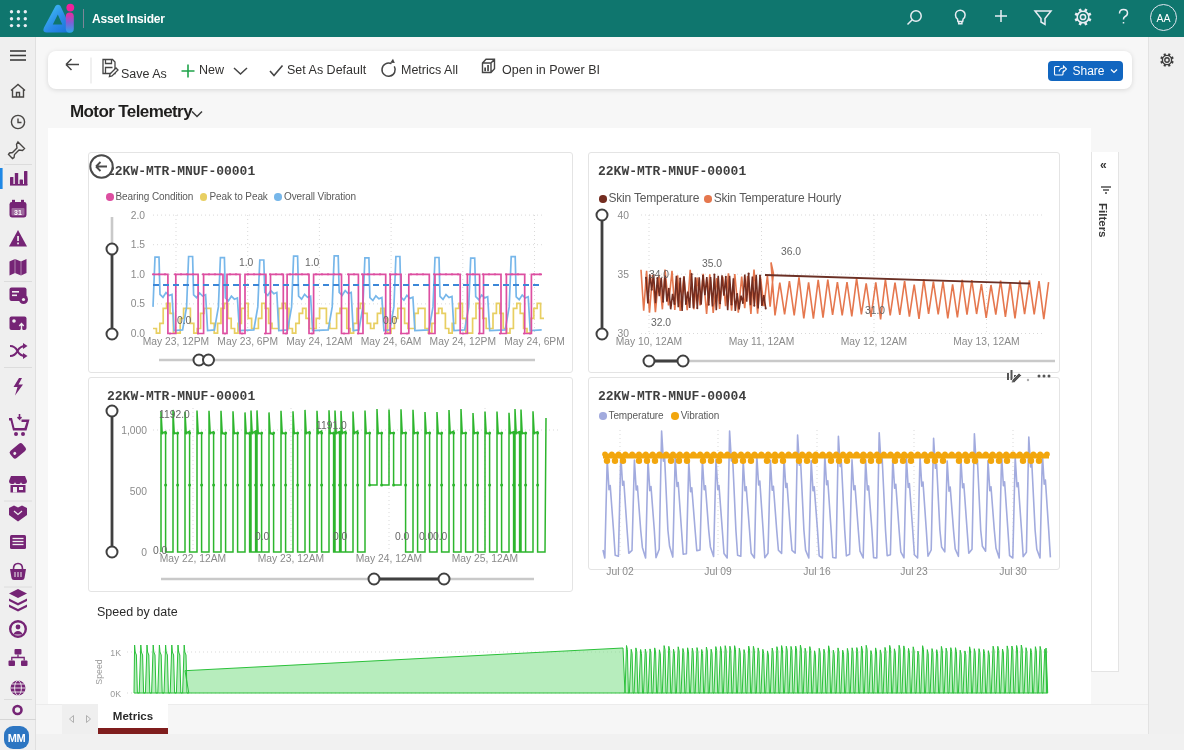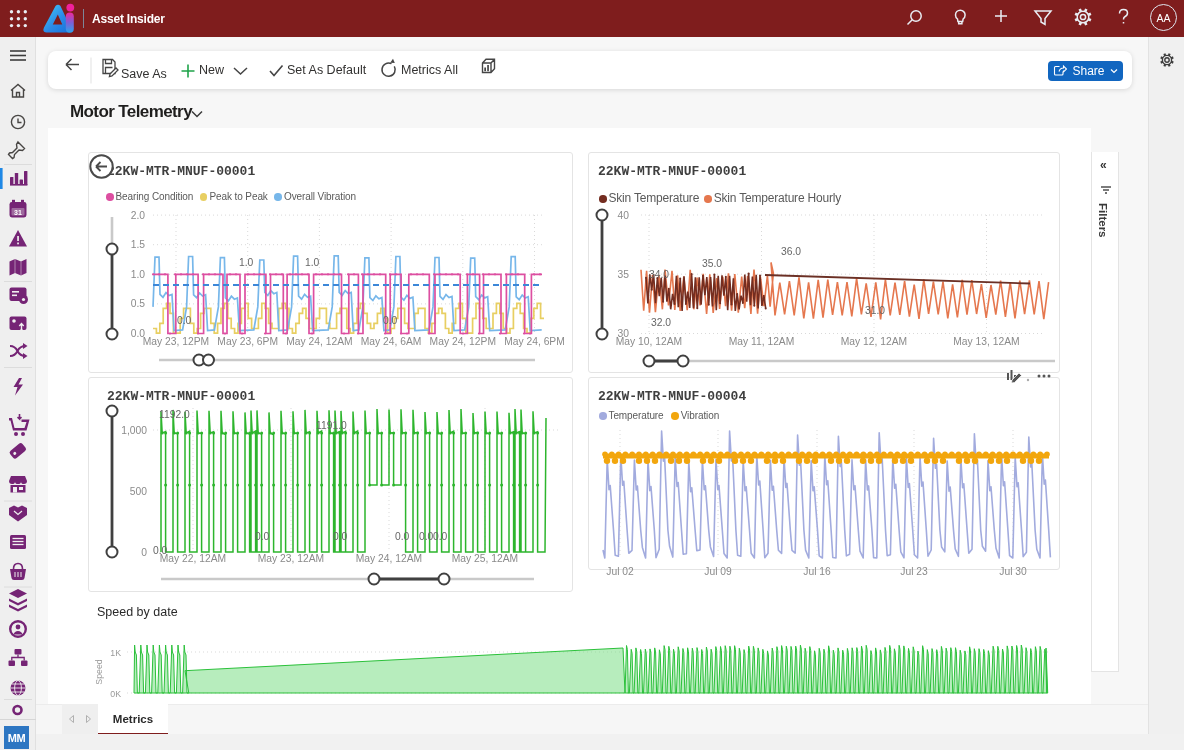--- a/index.html
+++ b/index.html
@@ -1,16 +1,16 @@
 <!DOCTYPE html>
 <html><head><meta charset="utf-8"><style>
 *{margin:0;padding:0;box-sizing:border-box}
 html,body{width:1184px;height:750px;overflow:hidden;font-family:"Liberation Sans",sans-serif;background:#f7f7f7}
 .abs{position:absolute}
-#topbar{left:0;top:0;width:1184px;height:37px;background:#7f1d1d}
+#topbar{left:0;top:0;width:1184px;height:37px;background:#0f766e}
 #lrail{left:0;top:37px;width:36px;height:713px;background:#efefef;border-right:1px solid #e0e0e0}
 #rrail{left:1148px;top:37px;width:36px;height:713px;background:#f0f0f0;border-left:1px solid #e2e2e2}
 #canvas{left:48px;top:128px;width:1043px;height:576px;background:#fff}
 #toolbar{left:48px;top:51px;width:1084px;height:38px;background:#fff;border-radius:8px;box-shadow:0 1px 5px rgba(0,0,0,.13)}
 .tbi{display:inline-flex;align-items:center;height:38px;vertical-align:top;font-size:12.5px;color:#323130}
 .card{background:#fff;border:1px solid #e4e4e4;border-radius:3px}
 .ctitle{position:absolute;left:17px;top:10.5px;font-family:"Liberation Mono",monospace;font-weight:bold;font-size:13px;letter-spacing:0;color:#3f3f3f}
 .leg{position:absolute;font-size:10px;color:#5a5a5a;letter-spacing:-0.1px}
 .ldot{display:inline-block;width:7.5px;height:7.5px;border-radius:50%;margin-right:2px;vertical-align:-0.5px}
 .ax{font-size:10.3px;fill:#8a8a8a}
@@ -197,21 +197,21 @@
     <g stroke="#efefef" stroke-width=".9" fill="none">
       <ellipse cx="18" cy="651" rx="3.4" ry="7.5"></ellipse>
       <line x1="10.5" y1="651" x2="25.5" y2="651"></line>
       <line x1="11.5" y1="647" x2="24.5" y2="647"></line>
       <line x1="11.5" y1="655" x2="24.5" y2="655"></line>
     </g>
     <line x1="4" y1="662.5" x2="32" y2="662.5" stroke="#dcdcdc" stroke-width="1"></line>
     <circle cx="17.5" cy="673" r="4" fill="none" stroke="#752475" stroke-width="2.6"></circle>
     <line x1="0" y1="682.5" x2="36" y2="682.5" stroke="#d6d6d6" stroke-width="1"></line>
   </svg>
-<div class="abs" style="left:4px;top:726px;width:25px;height:23px;background:#2d76c2;border-radius:0;color:#fff;font-size:11px;font-weight:bold;display:flex;align-items:center;justify-content:center;letter-spacing:-.5px">MM</div>
+<div class="abs" style="left:4px;top:726px;width:25px;height:23px;background:#2d76c2;border-radius:9px;color:#fff;font-size:11px;font-weight:bold;display:flex;align-items:center;justify-content:center;letter-spacing:-.5px">MM</div>
 <div id="rrail" class="abs"></div>
 <svg class="abs" style="left:1157px;top:50px" width="20" height="20" viewBox="0 0 20 20">
 <g fill="none" stroke="#3d3d3d" stroke-width="1.4">
       <circle cx="10" cy="10" r="2.2"></circle>
       <circle cx="10" cy="10" r="4.6"></circle>
       <line x1="14.2" y1="11.8" x2="16.3" y2="12.6" stroke-width="2.2"></line>
       <line x1="11.8" y1="14.2" x2="12.6" y2="16.3" stroke-width="2.2"></line>
       <line x1="8.2" y1="14.2" x2="7.4" y2="16.3" stroke-width="2.2"></line>
       <line x1="5.8" y1="11.8" x2="3.7" y2="12.6" stroke-width="2.2"></line>
       <line x1="5.8" y1="8.2" x2="3.7" y2="7.4" stroke-width="2.2"></line>
@@ -219,20 +219,21 @@
       <line x1="11.8" y1="5.8" x2="12.6" y2="3.7" stroke-width="2.2"></line>
       <line x1="14.2" y1="8.2" x2="16.3" y2="7.4" stroke-width="2.2"></line>
     </g>
   </svg>
 <div id="toolbar" class="abs"></div>
 <div class="abs" style="left:48px;top:51px;width:1084px;height:38px">
     <div class="abs tbi" style="left:73px;top:4px">Save As</div>
 <div class="abs tbi" style="left:151px;top:0">New</div>
 <div class="abs tbi" style="left:239px;top:0">Set As Default</div>
 <div class="abs tbi" style="left:353px;top:0">Metrics All</div>
+<div class="abs tbi" style="left:454px;top:0">Open in Power BI</div>
   </div>
 <svg class="abs" style="left:48px;top:51px" width="1084" height="38" viewBox="0 0 1084 38">
     <g transform="translate(0,-1.5)">
 <path d="M18 15 h13 M18 15 l5.5 -5.5 M18 15 l5.5 5.5" stroke="#454545" stroke-width="1.5" fill="none"></path>
 <line x1="43" y1="8" x2="43" y2="34" stroke="#e1e1e1" stroke-width="1"></line>
 <g stroke="#454545" stroke-width="1.3" fill="none">
 <path d="M55 10 h9.5 l2.5 2.5 V24 h-12 Z M57.5 10 v4 h6 v-4 M57.5 24 v-6 h7"></path>
 <path d="M62 24.5 l6 -6 2 2 -6 6 -2.6 0.6 Z" fill="#fff"></path>
 </g>
 <path d="M140 15 v13 M133.5 21.5 h13" stroke="#1fa34a" stroke-width="1.6"></path>
@@ -734,13 +735,13 @@
 <path d="M8 13.5 h11 M8 13.5 l4.5 -4.5 M8 13.5 l4.5 4.5" stroke="#4a4a4a" stroke-width="1.8" fill="none"></path>
   </svg>
 <div class="abs" style="left:36px;top:704px;width:1112px;height:30px;background:#f6f6f6;border-top:1px solid #ececec"></div>
 <div class="abs" style="left:62px;top:704px;width:36px;height:30px;background:#efefef"></div>
 <svg class="abs" style="left:62px;top:704px" width="36" height="30" viewBox="0 0 36 30">
     <g stroke="#b0b0b0" stroke-width="1" fill="none">
       <path d="M11.5 11.5 l-4 3.5 4 3.5 Z"></path>
       <path d="M24.5 11.5 l4 3.5 -4 3.5 Z"></path>
     </g>
   </svg>
-<div class="abs" style="left:98px;top:704px;width:70px;height:30px;background:#fff;border-bottom:1px solid #7f1d1d;color:#2b2b2b;font-size:11.5px;font-weight:bold;display:flex;align-items:center;justify-content:center">Metrics</div>
+<div class="abs" style="left:98px;top:704px;width:70px;height:30px;background:#fff;border-bottom:6px solid #7f1d1d;color:#2b2b2b;font-size:11.5px;font-weight:bold;display:flex;align-items:center;justify-content:center">Metrics</div>
 <div class="abs" style="left:36px;top:734px;width:1148px;height:16px;background:#f1f1f1"></div>
 </body></html>

